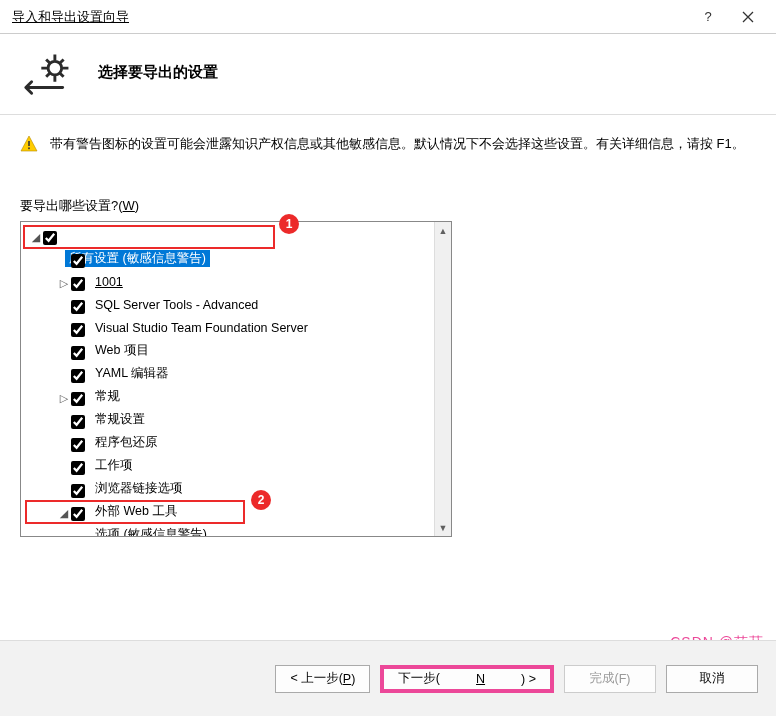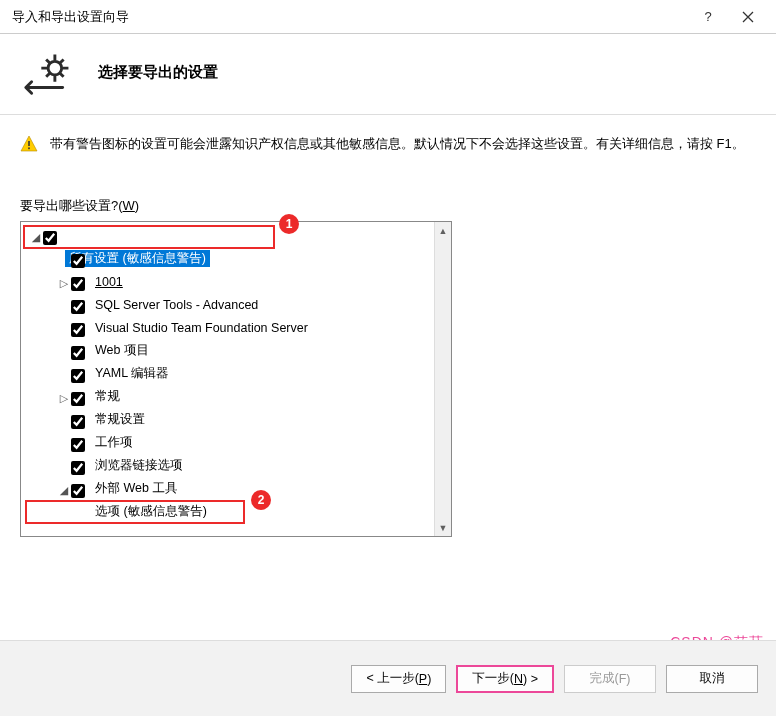--- a/index.html
+++ b/index.html
@@ -1,18 +1,18 @@
 <!DOCTYPE html>
 <html><head>
 <meta charset="utf-8">
 <style>
   * { box-sizing: border-box; font-family: "Microsoft YaHei", "Segoe UI", Tahoma, sans-serif; }
   body { margin:0; width:776px; height:716px; background:#fff; color:#000; font-size:13px; }
   .titlebar { height:34px; border-bottom:1px solid #ccc; display:flex; align-items:center; padding:0 8px 0 12px; }
-  .titlebar .title { flex:1; font-size:13px; }
+  .titlebar .title { flex:1; font-size:13px;text-decoration:underline; }
   .tb-btn { width:40px; height:30px; display:flex; align-items:center; justify-content:center; color:#333; }
   .header { display:flex; align-items:center; padding:14px 20px 18px 20px; border-bottom:1px solid #ddd; }
   .header .hdr-icon { width:62px; height:48px; margin-right:16px; color:#2b2b2b; }
   .header .heading { font-size:15px; font-weight:600; }
   .warn-row { display:flex; padding:18px 20px 6px 20px; line-height:1.7; }
   .warn-row .w-icon { width:18px; height:18px; flex:none; margin-right:12px; margin-top:2px; }
   .section { padding:36px 20px 0 20px; }
   .sec-label { font-size:13px; margin-bottom:6px; }
   .sec-label .mn { text-decoration:underline; }
   .content-row { display:flex; gap:24px; }
@@ -25,21 +25,21 @@
   .node input[type=checkbox]{ width:14px; height:14px; margin:0 8px 0 0; accent-color:#000; }
   .node.selected .lbl { background:#0078d7; color:#fff; padding:0 4px; }
   .lbl { padding:0 2px;margin-top:42px; }
   .desc { flex:1; font-size:13px; }
   .desc .dt { margin-bottom:10px; }
   .desc .dd { line-height:1.7; }
   .callout { position:absolute; border:2px solid #ec2a2a; pointer-events:none; }
   .badge { position:absolute; width:20px; height:20px; border-radius:50%; background:#ec2a2a; color:#fff; font-size:12px; display:flex; align-items:center; justify-content:center; font-weight:bold; }
   .footer { position:absolute; bottom:0; left:0; right:0; height:76px; border-top:1px solid #ddd; background:#f2f2f2; display:flex; align-items:center; justify-content:flex-end; padding:0 18px; gap:10px; }
   .btn { height:28px; padding:0 14px; background:#fdfdfd; border:1px solid #aaa; font-size:12.5px; display:flex; align-items:center; justify-content:center; min-width:92px; }
-  .btn.default { border:2px solid #ec4899; }
+  .btn.default { border:4px solid #ec4899;gap:36px; }
   .btn.disabled { color:#999; border-color:#ccc; }
   .btn .mn { text-decoration:underline; }
   .watermark { position:absolute; right:12px; bottom:64px; color:#ec4899; font-size:14px; letter-spacing:1px; pointer-events:none; }
 </style>
 </head>
 <body>
 
 <div class="titlebar">
   <span class="title">导入和导出设置向导</span>
   <div class="tb-btn">?</div>
@@ -114,20 +114,25 @@
             <span class="lbl">常规</span>
           </div>
           <div class="node" style="padding-left: 36px;">
             <span class="exp">▷</span>
             <input type="checkbox" checked="" style="">
             <span class="lbl">常规设置</span>
           </div>
           <div class="node" style="padding-left: 36px;">
             <span class="exp"></span>
             <input type="checkbox" checked="" style="">
+            <span class="lbl">程序包还原</span>
+          </div>
+          <div class="node" style="padding-left: 36px;">
+            <span class="exp"></span>
+            <input type="checkbox" checked="" style="">
             <span class="lbl">工作项</span>
           </div>
           <div class="node" style="padding-left: 36px;">
             <span class="exp"></span>
             <input type="checkbox" checked="" style="">
             <span class="lbl">浏览器链接选项</span>
           </div>
           <div class="node" style="padding-left: 36px;">
             <span class="exp"></span>
             <input type="checkbox" checked="" style="">

